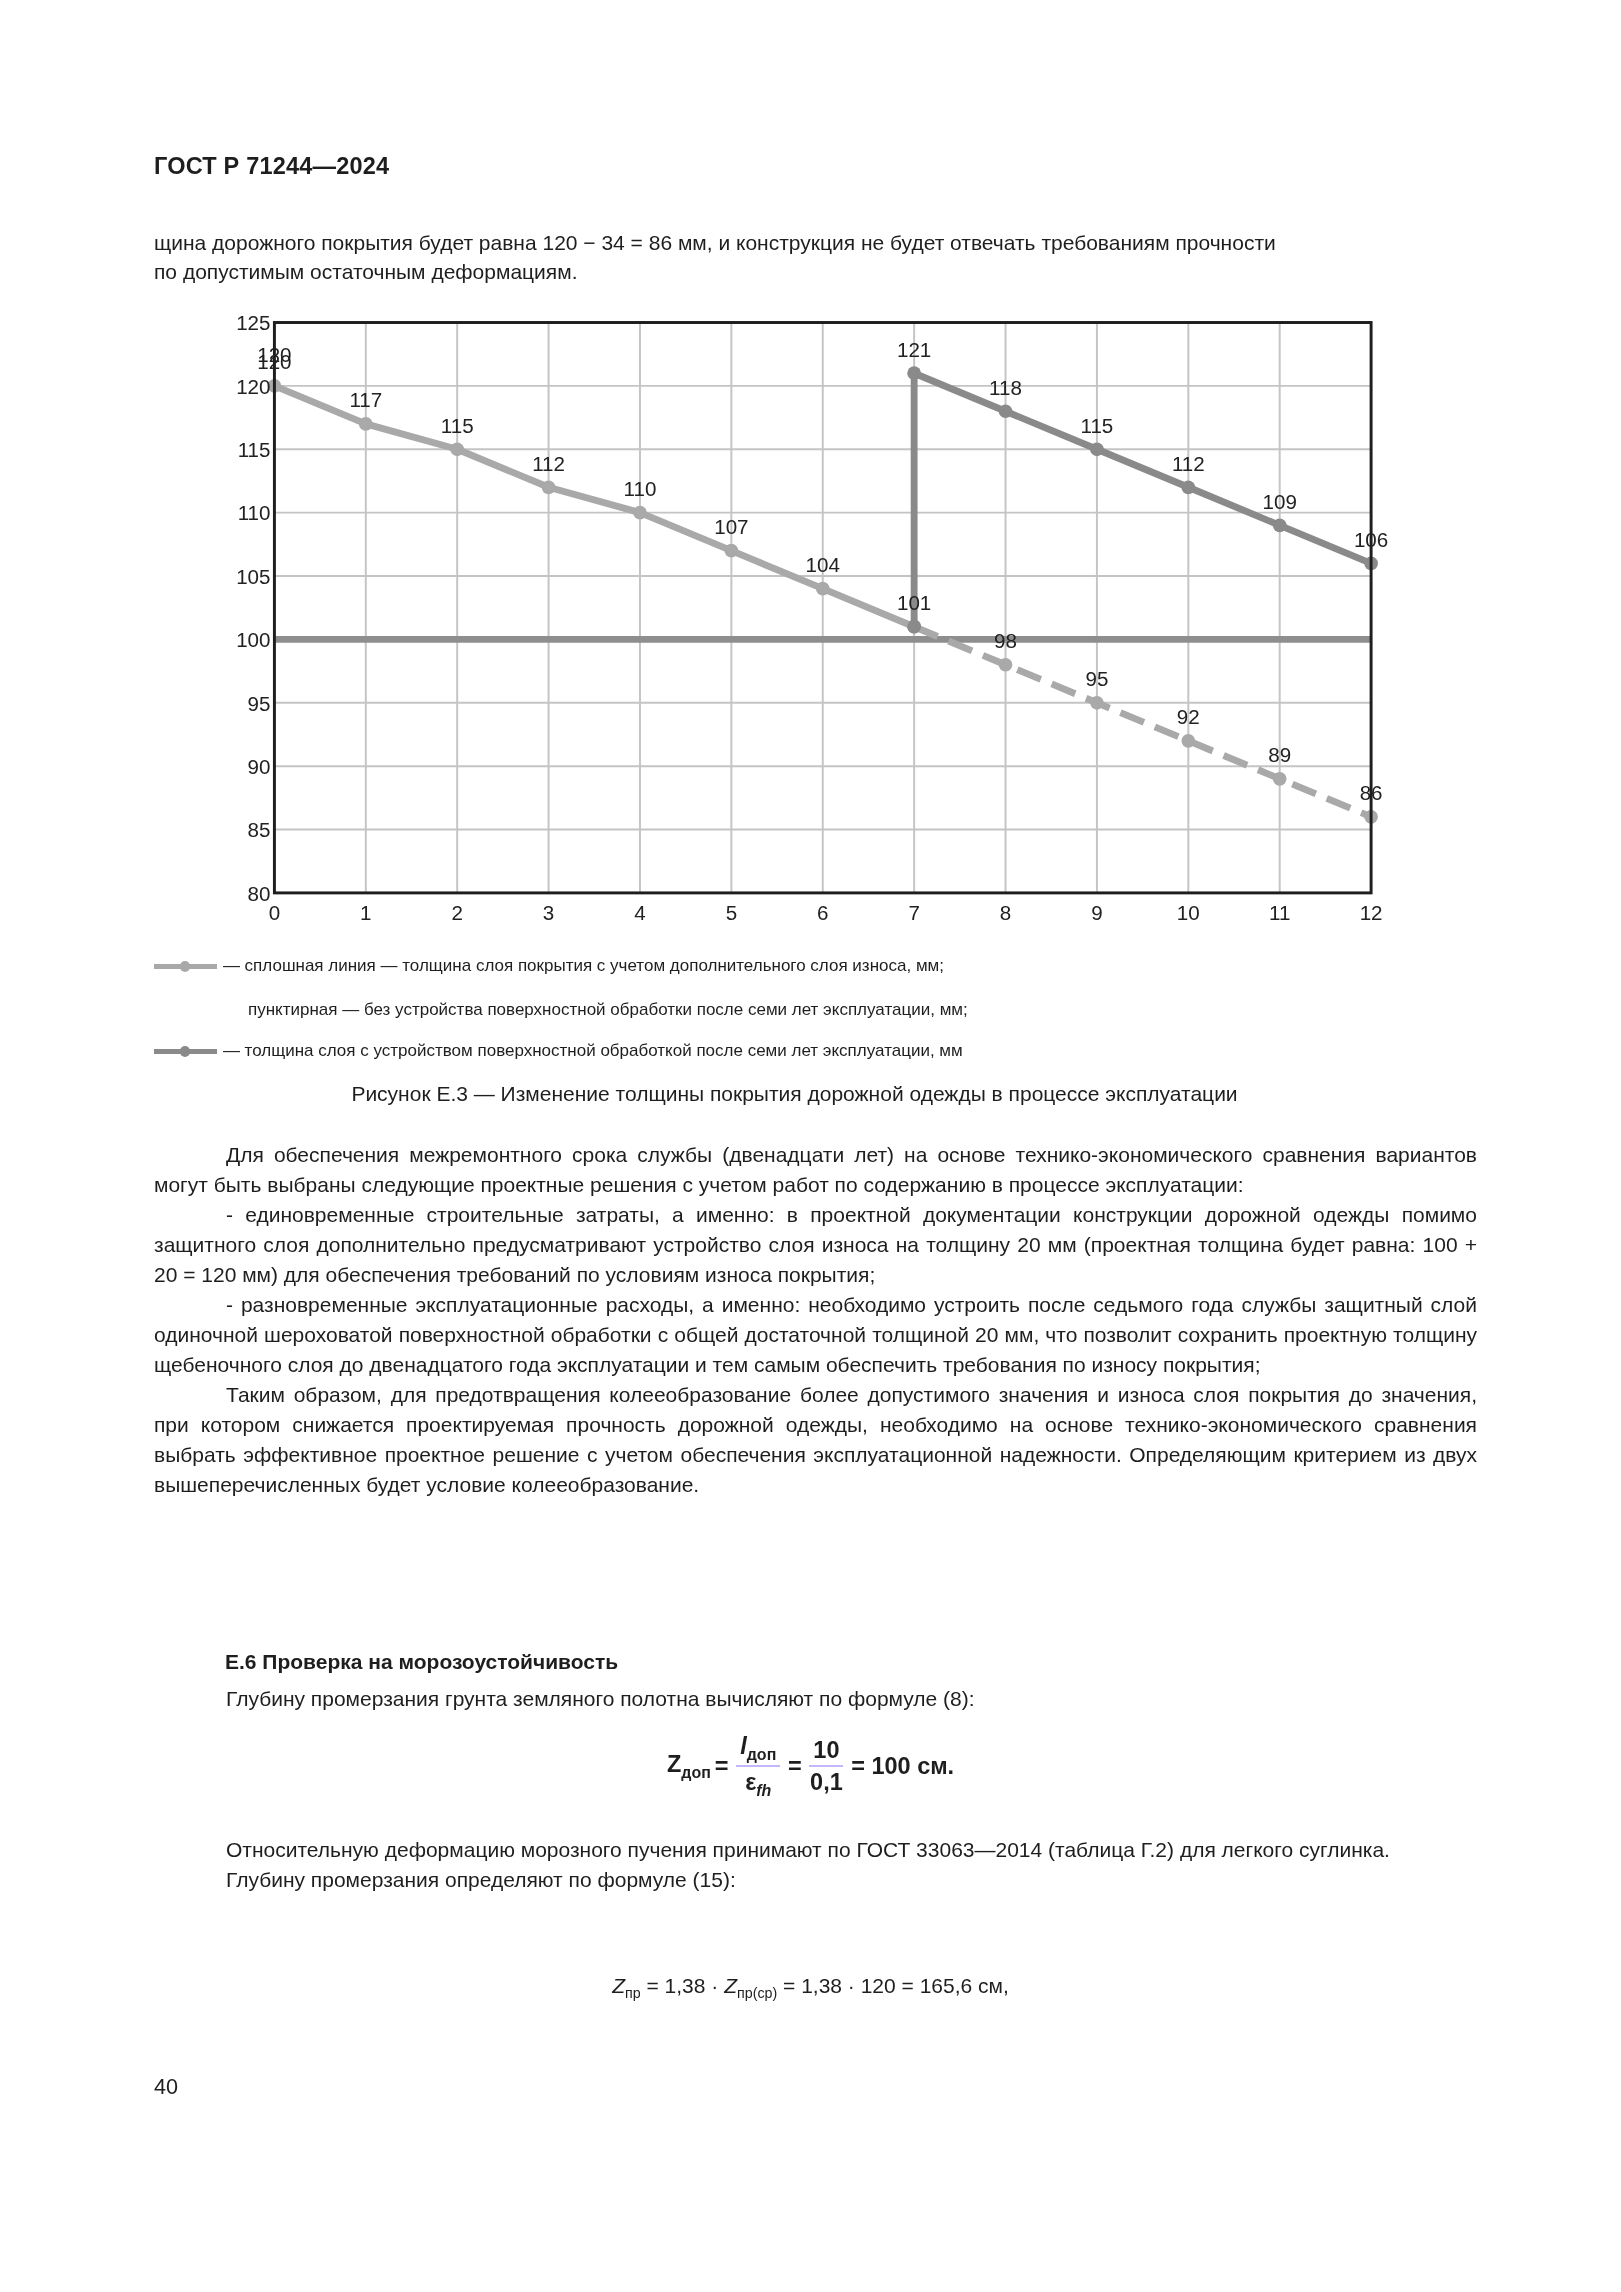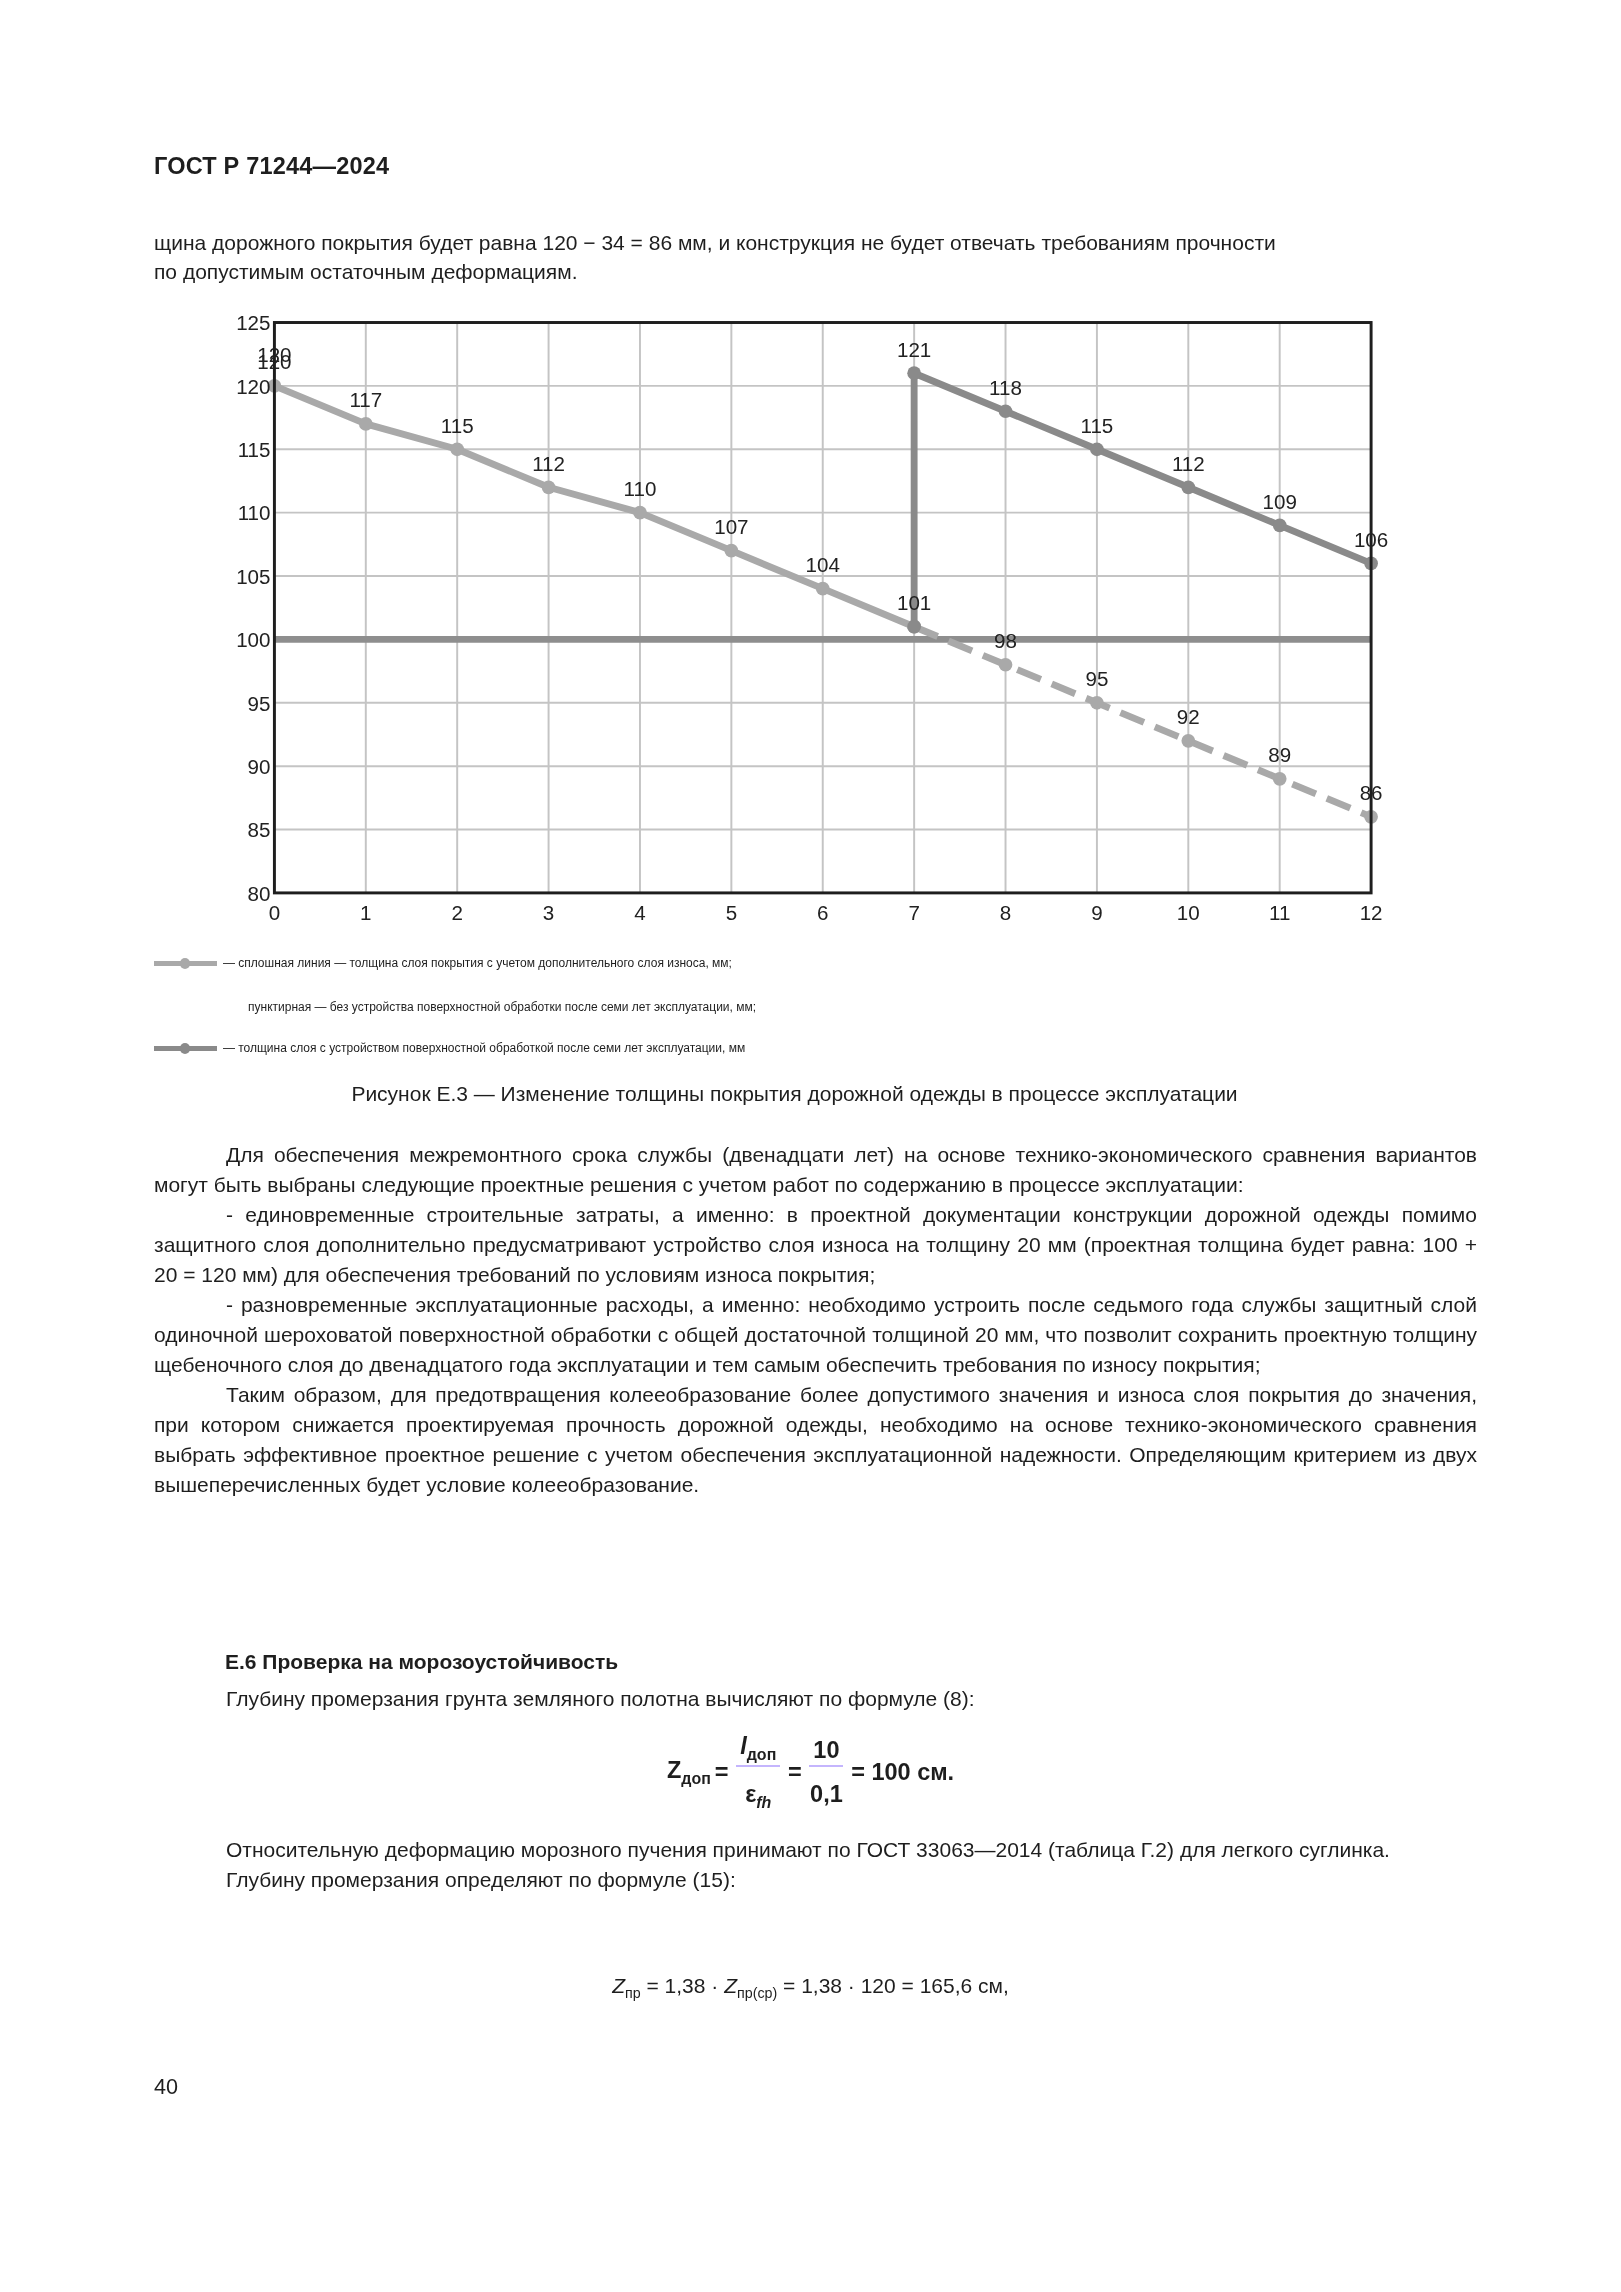--- a/index.html
+++ b/index.html
@@ -3,31 +3,31 @@
 <meta charset="utf-8">
 <style>
   html, body { margin:0; padding:0; background:#ffffff; }
   body { width:1621px; height:2293px; position:relative; overflow:hidden;
          font-family:"Liberation Sans", sans-serif; color:#1e1e1e; }
   .abs { position:absolute; }
   .doc-header { left:154px; top:153px; font-size:23.5px; font-weight:bold; letter-spacing:0.2px; }
   .text-block { left:154px; width:1323px; font-size:21px; line-height:30px; text-align:justify; }
   .para { margin:0; text-indent:72px; }
   .chart-wrap { left:0; top:0; width:1621px; height:941px; }
-  .legend-row { left:154px; font-size:12px; display:flex; align-items:center; white-space:nowrap; }
+  .legend-row { left:154px; font-size:17px; display:flex; align-items:center; white-space:nowrap; }
   .legend-marker { width:63px; height:13.7px; position:relative; margin-right:5.9px; }
   .legend-marker .bar { position:absolute; left:0; right:0; top:4.9px; height:4.9px; }
   .legend-marker .dot { position:absolute; left:25.5px; top:2px; width:10.8px; height:10.8px; border-radius:50%; }
   .caption { left:0; width:1589px; text-align:center; font-size:21px; top:1082px; }
   .section-heading { left:225px; font-size:21px; font-weight:bold;text-align:center; }
   .formula { font-size:21.6px; white-space:nowrap; }
   .formula-14 { left:667px; top:1733px; font-family:"Liberation Sans", sans-serif; font-weight:bold; display:flex; align-items:center; font-size:23.5px; }
   .frac { display:inline-flex; flex-direction:column; align-items:center; margin:0 3.9px; }
   .frac .num { border-bottom:2px solid #c4b5fd; padding:0 3.9px 1px; }
-  .frac .den { padding-top:14px; }
+  .frac .den { padding-top:2px; }
   .sub { font-size:0.68em; vertical-align:-0.35em; }
   .ital { font-style:italic; }
   .formula-15 { left:0; width:1621px; top:1974px; text-align:center; font-size:21px; }
   .page-number { left:154px; top:2074px; font-size:21.6px; }
 </style>
 </head>
 <body>
 
 <div class="abs doc-header">ГОСТ Р 71244—2024</div>
 

